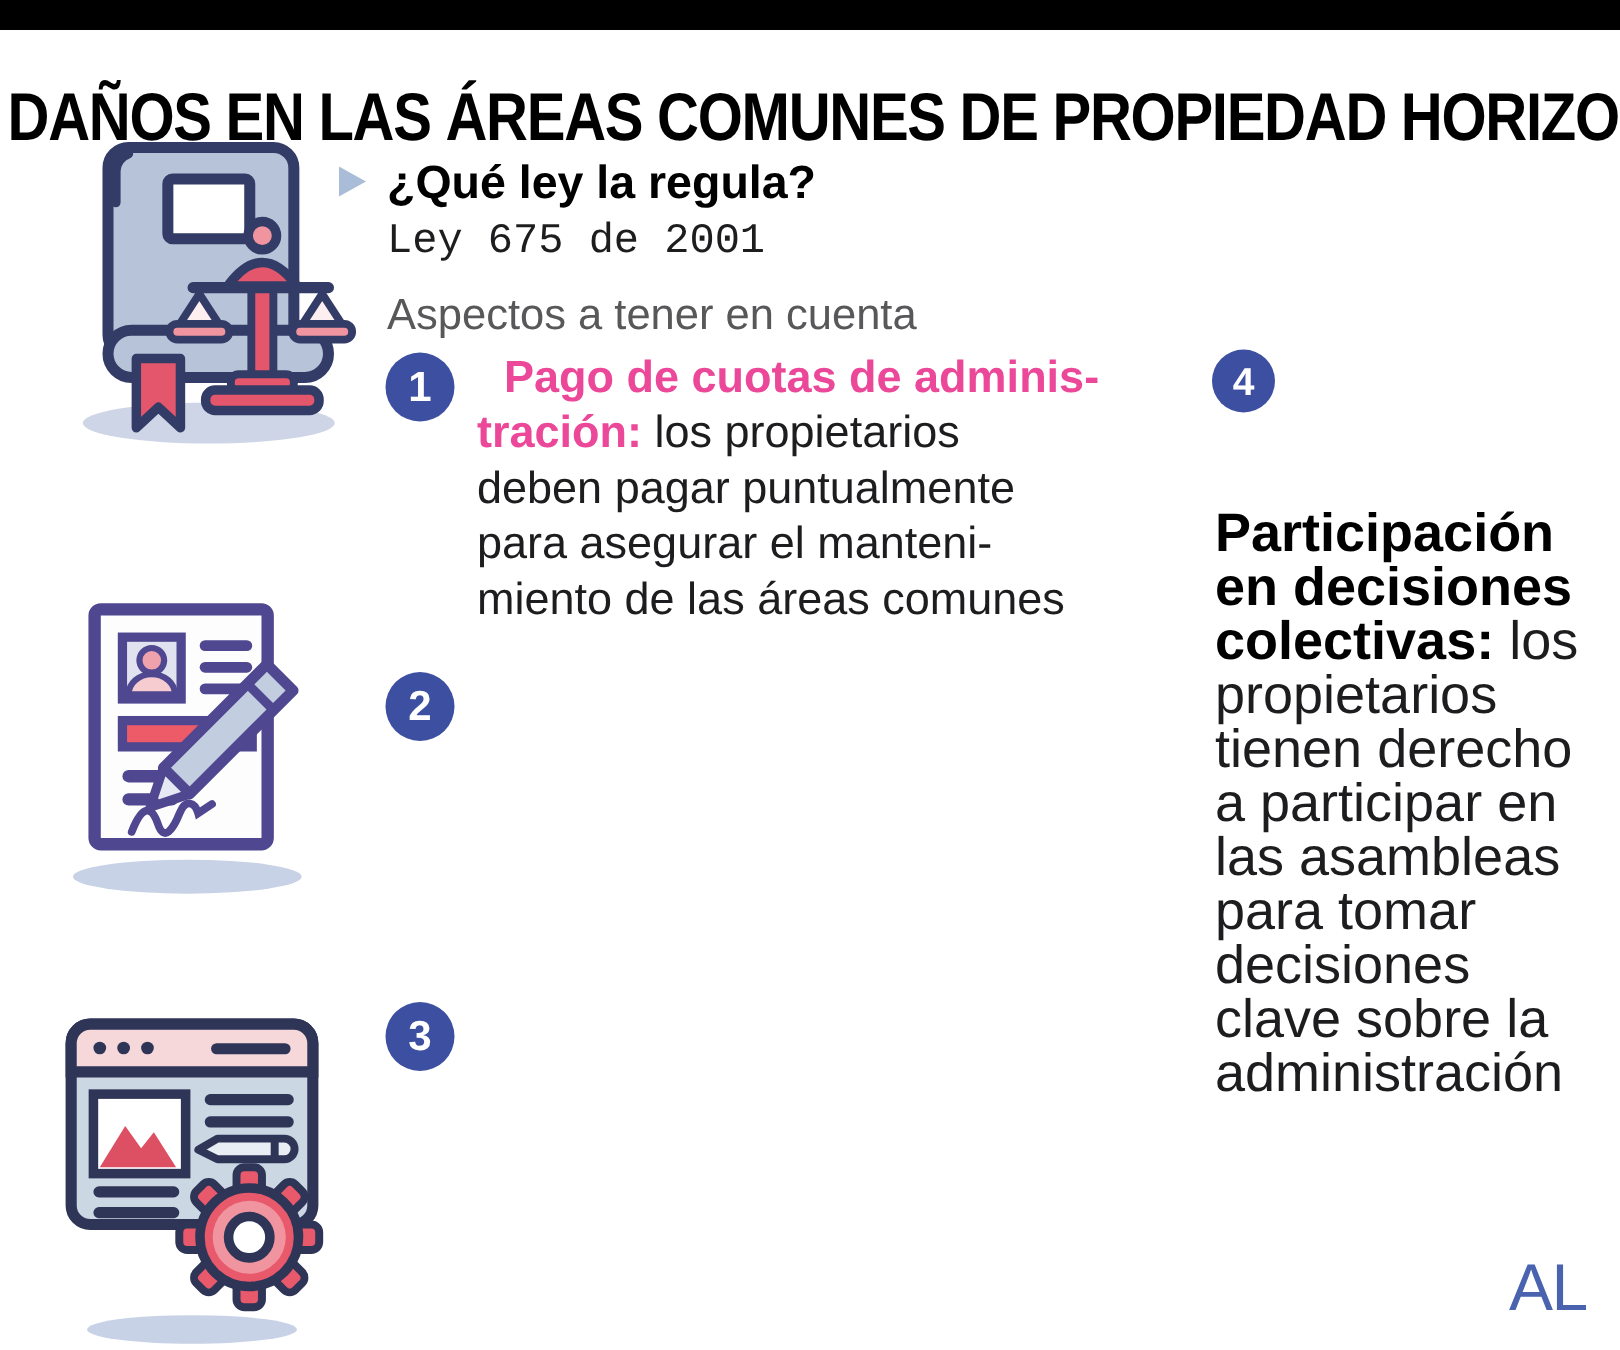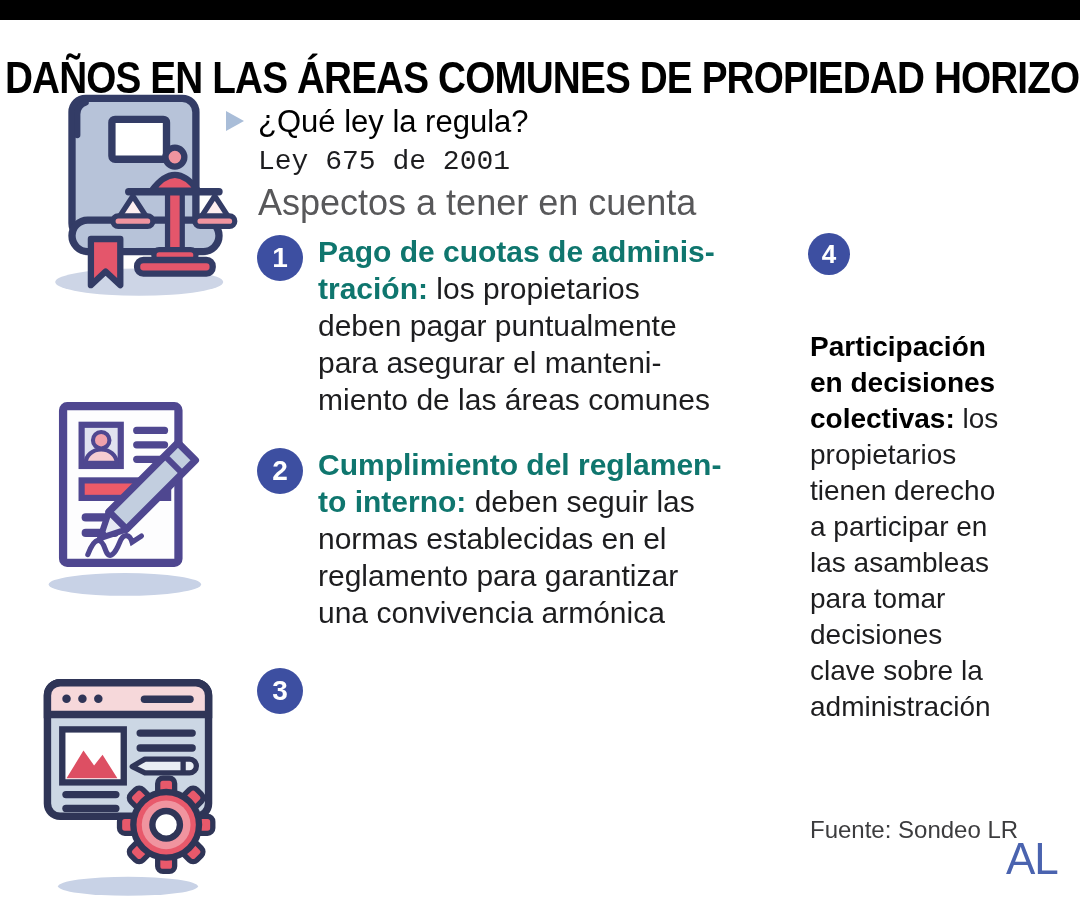--- a/index.html
+++ b/index.html
@@ -17,38 +17,38 @@
     left:5px;top:22px;width:1080px;
     font-size:45px;font-weight:700;letter-spacing:-1px;color:#000;
     white-space:nowrap;transform:scaleX(.86);transform-origin:left center;
   }
   
   .arrow{
     left:226px;top:111px;width:0;height:0;
     border-left:18px solid var(--arrow,#a9bdd8);
     border-top:10px solid transparent;border-bottom:10px solid transparent;
   }
-  .q{left:258px;top:104px;font-size:31px;font-weight:400;color:#000;}
+  .q{left:258px;top:104px;font-size:31px;font-weight:700;color:#000;}
   .law{left:258px;top:146px;font-size:28px;font-family:Liberation Mono, monospace;}
-  .sub{left:258px;top:182px;font-size:36px;color:var(--muted,#58585a);}
+  .sub{left:258px;top:194px;font-size:29px;color:var(--muted,#58585a);}
   
   .item{position:absolute;}
   .badge{
     position:absolute;left:0;top:2px;width:46px;height:46px;border-radius:50%;
     background:var(--badge,#3d4fa1);color:#fff;font-weight:700;font-size:28px;
     display:flex;align-items:center;justify-content:center;
   }
   .itext{
     margin:0 0 0 61px;font-size:30px;line-height:37px;white-space:pre-line;
     color:var(--ink,#1d1d1f);
   }
-  .itext b{color:#0f766e;}
+  .itext b{color:#ec4899;margin-left:18px;}
   .itext4{
     position:absolute;left:810px;top:301px;width:250px;
-    font-size:28px;line-height:36px;white-space:pre-line;color:var(--ink,#1d1d1f);
+    font-size:36px;line-height:36px;white-space:pre-line;color:var(--ink,#1d1d1f);
   }
   .itext4 b{color:#000;}
   .badge4{position:absolute;left:808px;top:233px;}
   .badge4 .badge{position:static;display:flex;width:42px;height:42px;font-size:26px;}
   
   .credits{left:810px;top:816px;font-size:24px;line-height:28px;color:var(--footer-ink,#3c3c3e);}
   .logo{left:1006px;top:834px;font-size:44px;font-weight:400;letter-spacing:-1px;color:var(--logo,#4a63af);}
   
   .icon{position:absolute;}
   .icon svg{display:block;width:100%;height:100%;}
@@ -149,25 +149,20 @@
   <span class="badge">1</span>
   <p class="itext"><b>Pago de cuotas de adminis-
 tración:</b><span> los propietarios
 deben pagar puntualmente
 para asegurar el manteni-
 miento de las áreas comunes</span></p>
 </section>
 
 <section class="item" style="left:257px;top:446px;width:490px;">
   <span class="badge">2</span>
-  <p class="itext"><b>Cumplimiento del reglamen-
-to interno:</b><span> deben seguir las
-normas establecidas en el
-reglamento para garantizar
-una convivencia armónica</span></p>
 </section>
 
 <section class="item" style="left:257px;top:666px;width:490px;">
   <span class="badge">3</span>
 </section>
 
 <div class="badge4">
   <span class="badge">4</span>
 </div>
 <p class="itext4"><b>Participación
@@ -176,15 +171,14 @@
 propietarios
 tienen derecho
 a participar en
 las asambleas
 para tomar
 decisiones
 clave sobre la
 administración</span></p>
 
 <div class="abs credits">
-  <div>Fuente: Sondeo LR</div>
 </div>
 <div class="abs logo">AL</div>
 
 </body></html>

